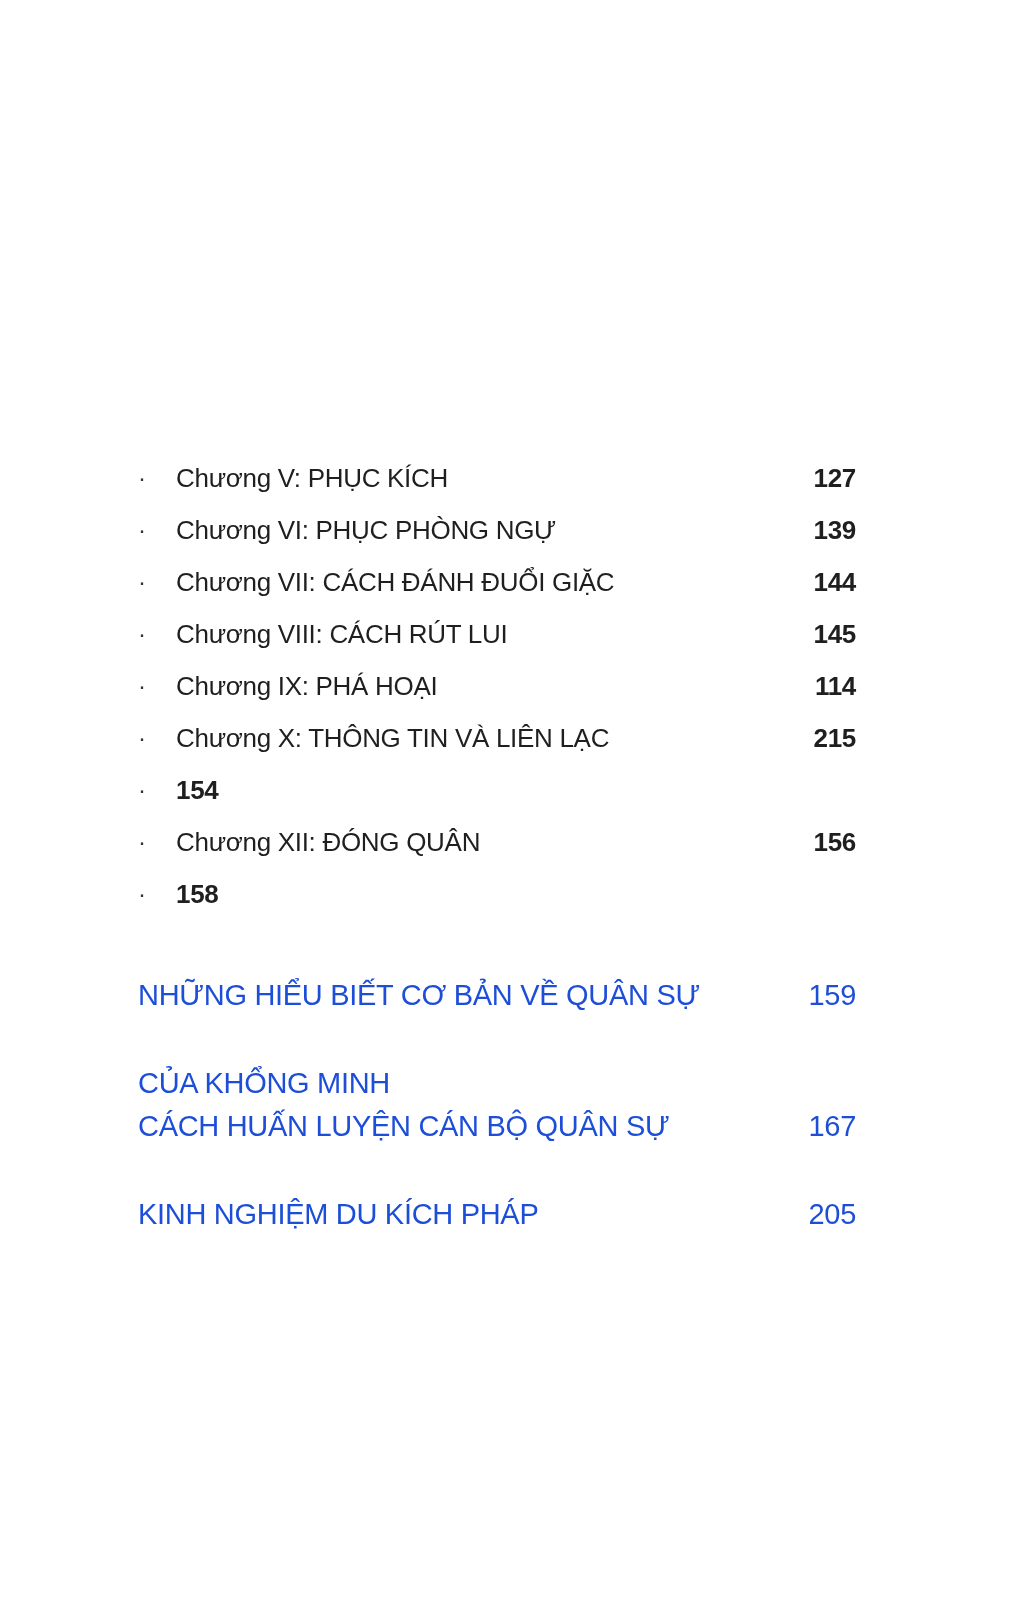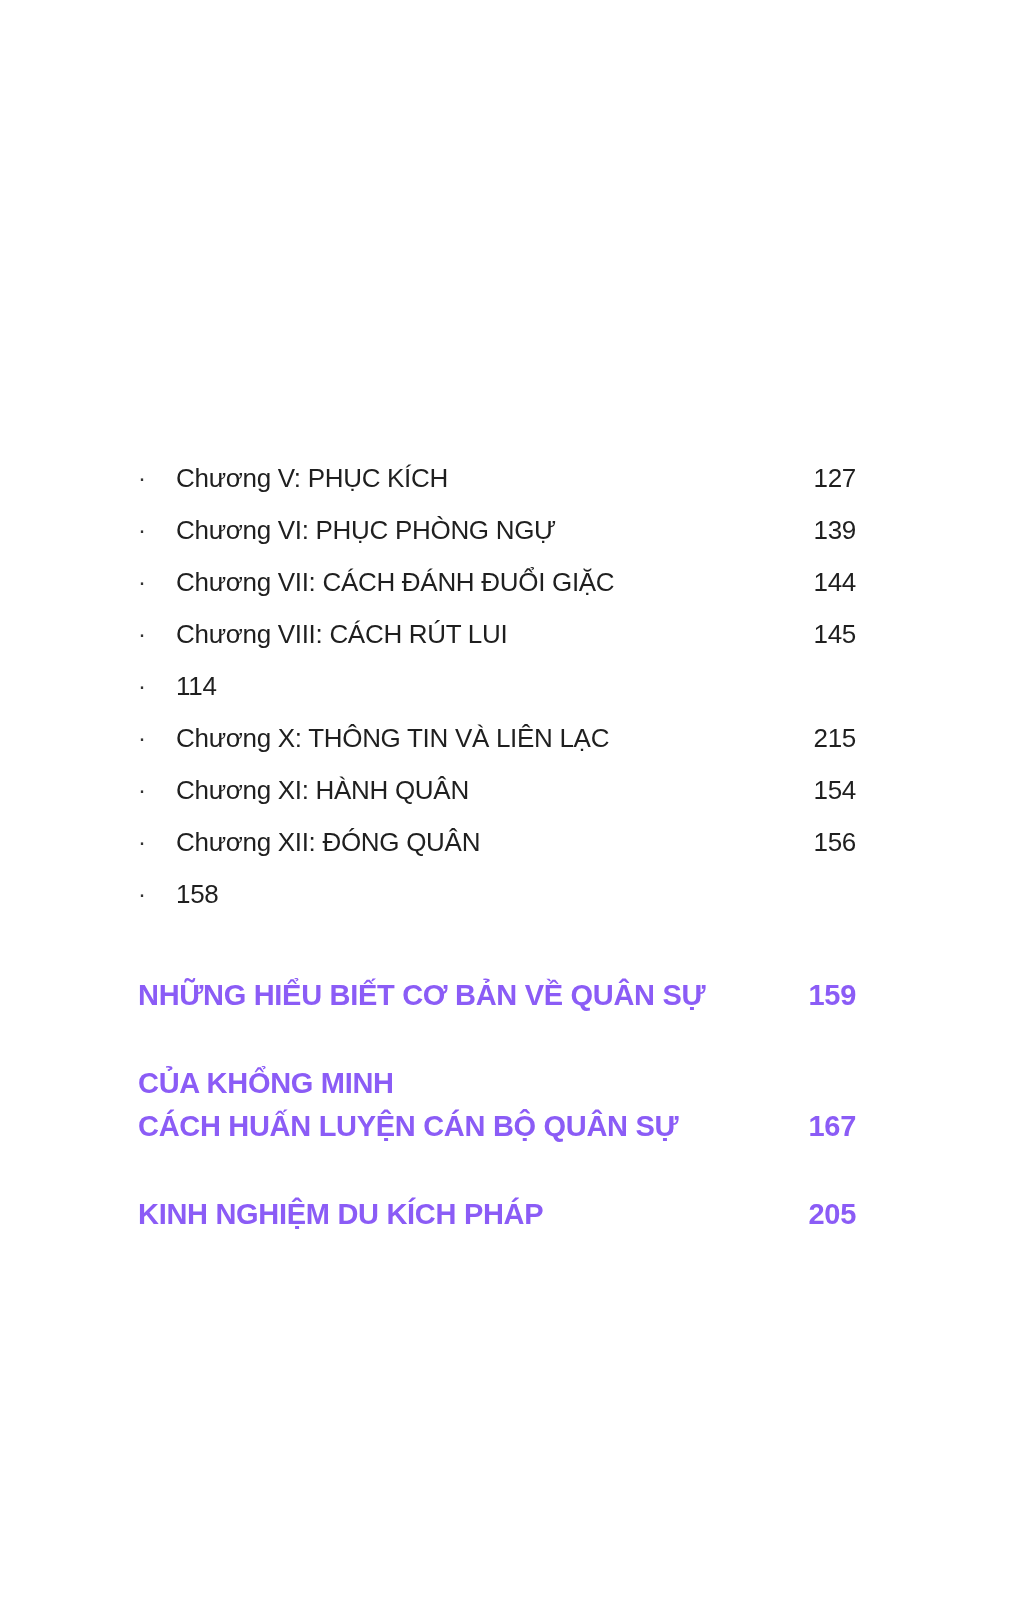--- a/index.html
+++ b/index.html
@@ -33,33 +33,34 @@
     font-size: 24px;
     line-height: 1;
     color: #333333;
   }
   .chapter-label {
     flex: 1;
     white-space: nowrap;
   }
   .chapter-page {
     white-space: nowrap;
+    font-weight: bold;
   }
   
   .sections {
     margin-top: 54px;
   }
   .section-row {
     display: flex;
     align-items: flex-end;
     margin-top: 44px;
-    font-weight: 700;
+    font-weight: 400;
     font-size: 29px;
     letter-spacing: -0.3px;
-    color: #8b5cf6;
+    color: #1d4ed8;
   }
   .section-row:first-child {
     margin-top: 0;
   }
   .section-heading {
     flex: 1;
     line-height: 1.5;
     white-space: nowrap;
   }
   .section-heading .line {
@@ -91,30 +92,30 @@
       <span class="chapter-label">Chương VII: CÁCH ĐÁNH ĐUỔI GIẶC</span>
       <span class="chapter-page">144</span>
     </div>
     <div class="chapter-row">
       <span class="chapter-bullet">·</span>
       <span class="chapter-label">Chương VIII: CÁCH RÚT LUI</span>
       <span class="chapter-page">145</span>
     </div>
     <div class="chapter-row">
       <span class="chapter-bullet">·</span>
+      <span class="chapter-label">Chương IX: PHÁ HOẠI</span>
       <span class="chapter-page">114</span>
     </div>
     <div class="chapter-row">
       <span class="chapter-bullet">·</span>
       <span class="chapter-label">Chương X: THÔNG TIN VÀ LIÊN LẠC</span>
       <span class="chapter-page">215</span>
     </div>
     <div class="chapter-row">
       <span class="chapter-bullet">·</span>
-      <span class="chapter-label">Chương XI: HÀNH QUÂN</span>
       <span class="chapter-page">154</span>
     </div>
     <div class="chapter-row">
       <span class="chapter-bullet">·</span>
       <span class="chapter-label">Chương XII: ĐÓNG QUÂN</span>
       <span class="chapter-page">156</span>
     </div>
     <div class="chapter-row">
       <span class="chapter-bullet">·</span>
       <span class="chapter-page">158</span>

